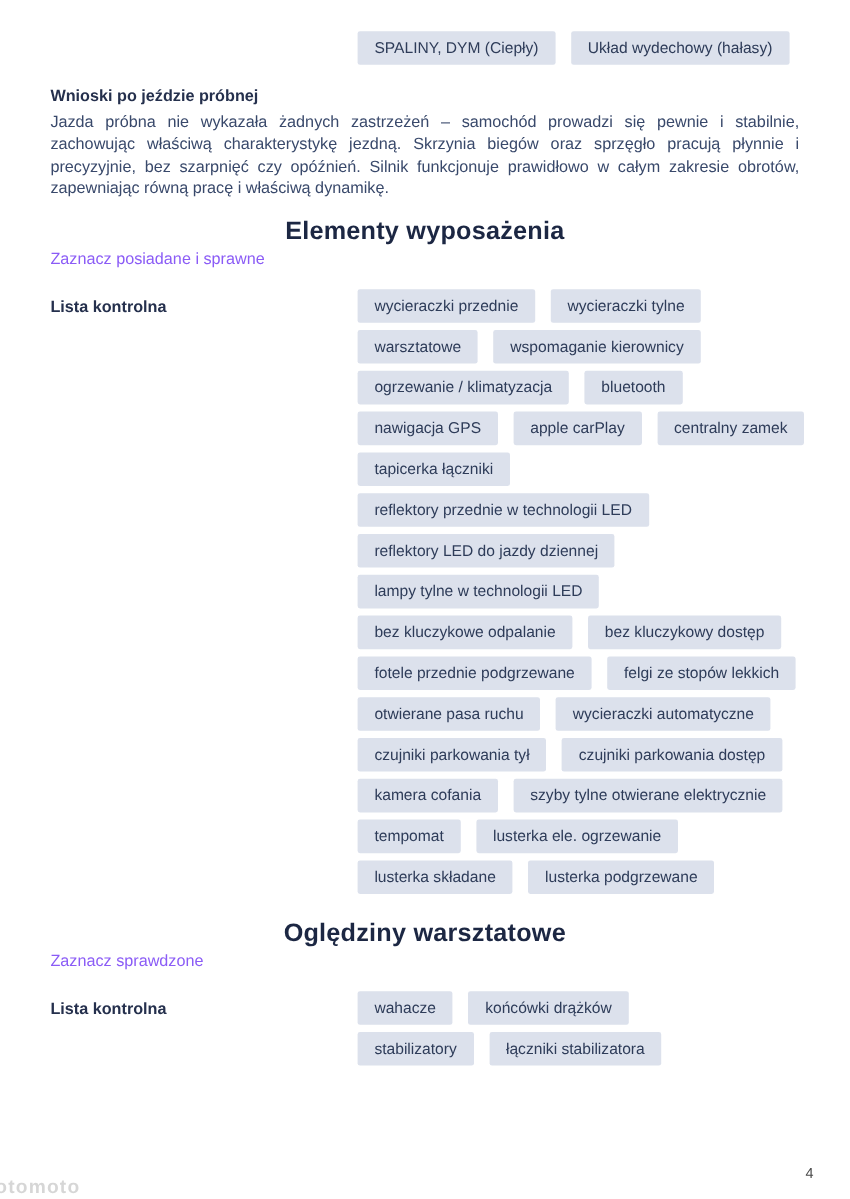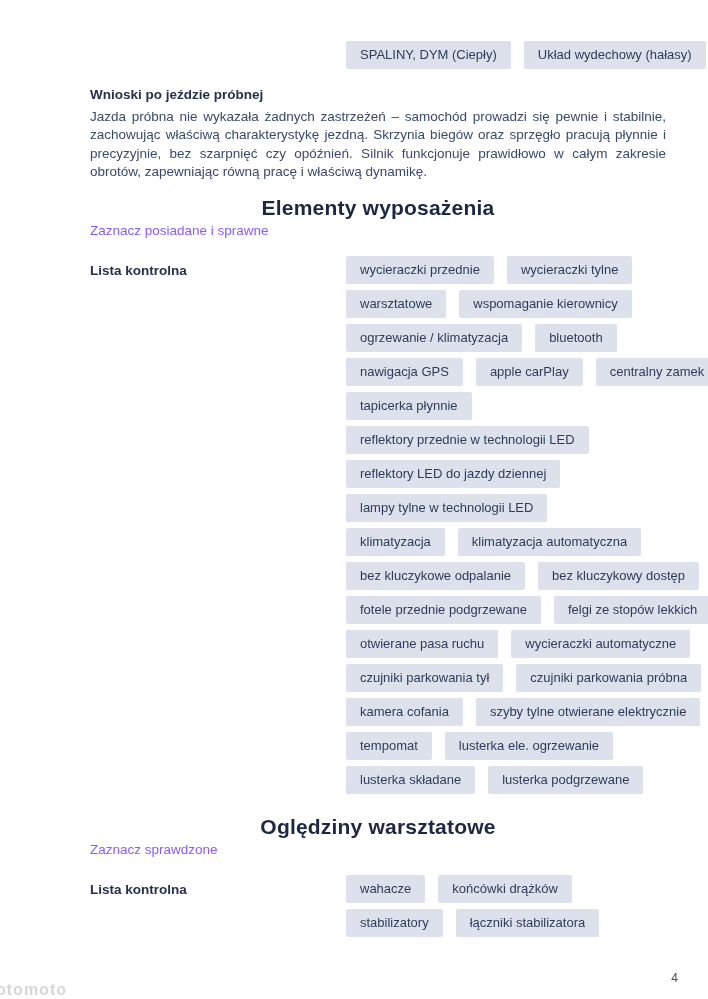--- a/index.html
+++ b/index.html
@@ -4,21 +4,21 @@
 <style>
   * { margin: 0; padding: 0; box-sizing: border-box; }
   html, body { width: 708px; height: 999px; }
   body {
     font-family: "Liberation Sans", sans-serif;
     background: #ffffff;
     color: #33415c;
     position: relative;
     overflow: hidden;
   }
-  .page { padding: 41px 42px 0 42px; position: relative; margin-left: 48px; }
+  .page { padding: 26px 42px 0 42px; position: relative; }
 
   .chip-row { display: flex; gap: 13px; margin-bottom: 6px; }
   .chip {
     background: #dce1ec;
     color: #2e3c59;
     font-size: 13px;
     line-height: 14px;
     padding: 7px 14px;
     border-radius: 2px;
     white-space: nowrap;
@@ -109,50 +109,46 @@
         <div class="chip-row">
           <div class="chip">ogrzewanie / klimatyzacja</div>
           <div class="chip">bluetooth</div>
         </div>
         <div class="chip-row">
           <div class="chip">nawigacja GPS</div>
           <div class="chip">apple carPlay</div>
           <div class="chip">centralny zamek</div>
         </div>
         <div class="chip-row">
-          <div class="chip">tapicerka płynnie</div>
+          <div class="chip">tapicerka łączniki</div>
         </div>
         <div class="chip-row">
           <div class="chip">reflektory przednie w technologii LED</div>
         </div>
         <div class="chip-row">
           <div class="chip">reflektory LED do jazdy dziennej</div>
         </div>
         <div class="chip-row">
           <div class="chip">lampy tylne w technologii LED</div>
-        </div>
-        <div class="chip-row">
-          <div class="chip">klimatyzacja</div>
-          <div class="chip">klimatyzacja automatyczna</div>
         </div>
         <div class="chip-row">
           <div class="chip">bez kluczykowe odpalanie</div>
           <div class="chip">bez kluczykowy dostęp</div>
         </div>
         <div class="chip-row">
           <div class="chip">fotele przednie podgrzewane</div>
           <div class="chip">felgi ze stopów lekkich</div>
         </div>
         <div class="chip-row">
           <div class="chip">otwierane pasa ruchu</div>
           <div class="chip">wycieraczki automatyczne</div>
         </div>
         <div class="chip-row">
           <div class="chip">czujniki parkowania tył</div>
-          <div class="chip">czujniki parkowania próbna</div>
+          <div class="chip">czujniki parkowania dostęp</div>
         </div>
         <div class="chip-row">
           <div class="chip">kamera cofania</div>
           <div class="chip">szyby tylne otwierane elektrycznie</div>
         </div>
         <div class="chip-row">
           <div class="chip">tempomat</div>
           <div class="chip">lusterka ele. ogrzewanie</div>
         </div>
         <div class="chip-row">

